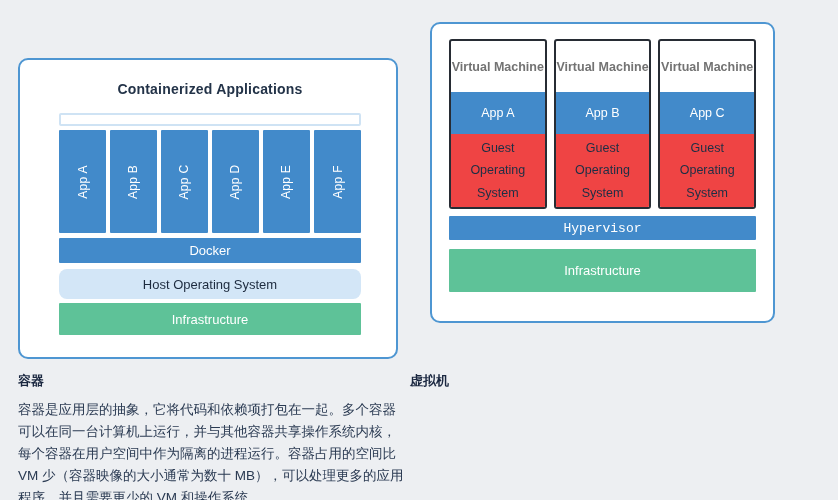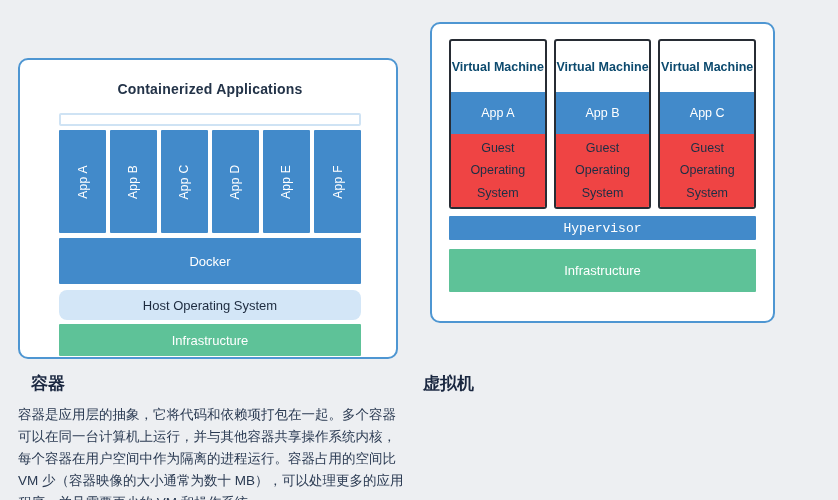--- a/index.html
+++ b/index.html
@@ -69,21 +69,21 @@
     display: flex;
     align-items: center;
     justify-content: center;
     font-size: 13px;
     border-radius: 1px;
   }
   .layer.blue  { background: #428aca; color: #ffffff; }
   .layer.light { background: #d3e6f7; color: #1d2b3f; border-radius: 8px; }
   .layer.green { background: #5ec298; color: #ffffff; }
 
-  .left .layer.docker { margin-top: 5px; height: 46px; }
+  .left .layer.docker { margin-top: 5px; height: 25px; }
   .left .layer.host   { margin-top: 6px; height: 30px; }
   .left .layer.infra  { margin-top: 4px; height: 32px; }
 
   .vm-row {
     margin-top: 15px;
     height: 170px;
     display: flex;
     gap: 7px;
   }
   .vm-box {
@@ -96,21 +96,21 @@
     flex-direction: column;
     overflow: hidden;
   }
   .vm-title {
     height: 51px;
     display: flex;
     align-items: center;
     justify-content: center;
     font-size: 12.5px;
     font-weight: 700;
-    color: #0c4a6e;
+    color: #737373;
     white-space: nowrap;
   }
   .vm-app {
     height: 42px;
     background: #428aca;
     color: #ffffff;
     display: flex;
     align-items: center;
     justify-content: center;
     font-size: 12.5px;
@@ -130,22 +130,22 @@
   .right .layer.hyper { margin-top: 7px; height: 24px; font-family: Liberation Mono, monospace; }
   .right .layer.infra { margin-top: 9px; height: 43px; }
 
   .desc {
     position: absolute;
     top: 372px;
   }
   .desc.left-desc  { left: 18px;  width: 386px; }
   .desc.right-desc { left: 410px; width: 398px; }
   .desc h2 {
-    margin: 0 0 9px 13px;
-    font-size: 17px;
+    margin: 0 0 9px 0;
+    font-size: 13px;
     font-weight: 700;
     color: #1a2740;
   }
   .desc p {
     margin: 0;
     font-size: 13.5px;
     line-height: 22px;
     color: #2a3a52;
   }
 </style>

